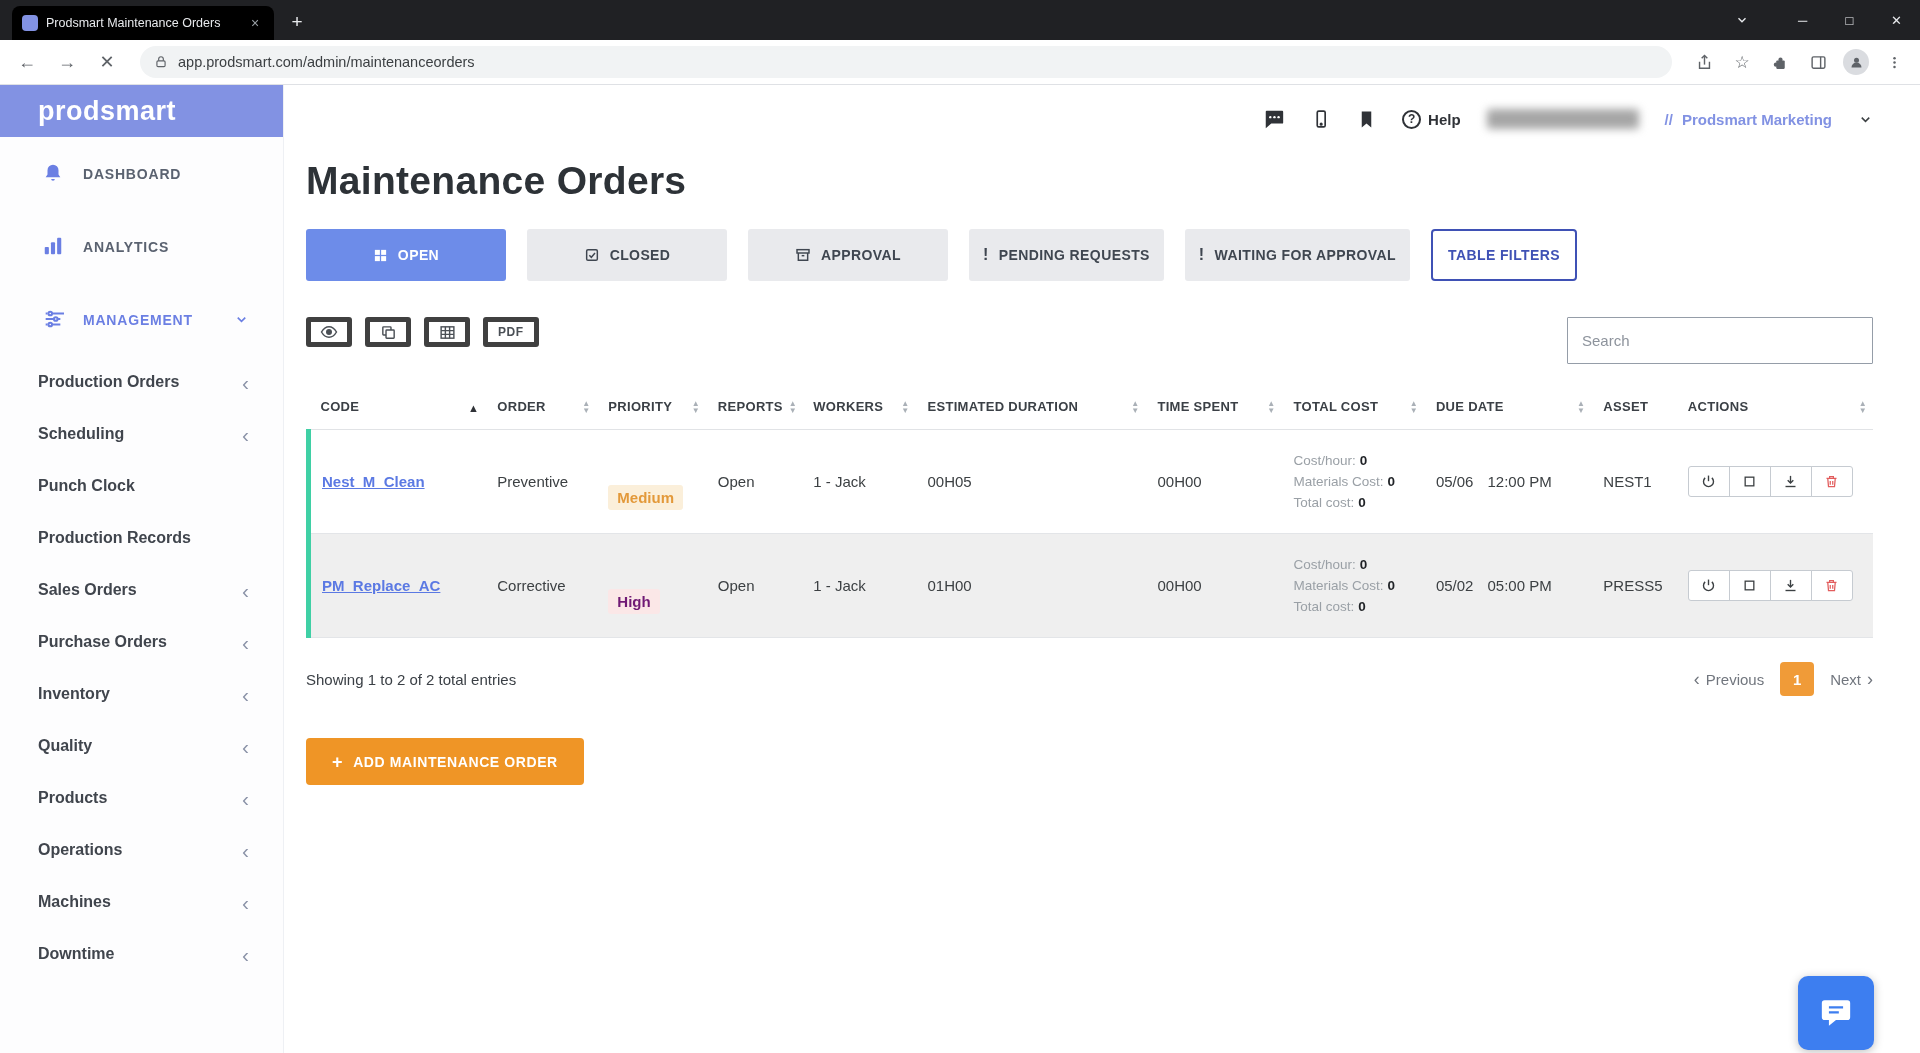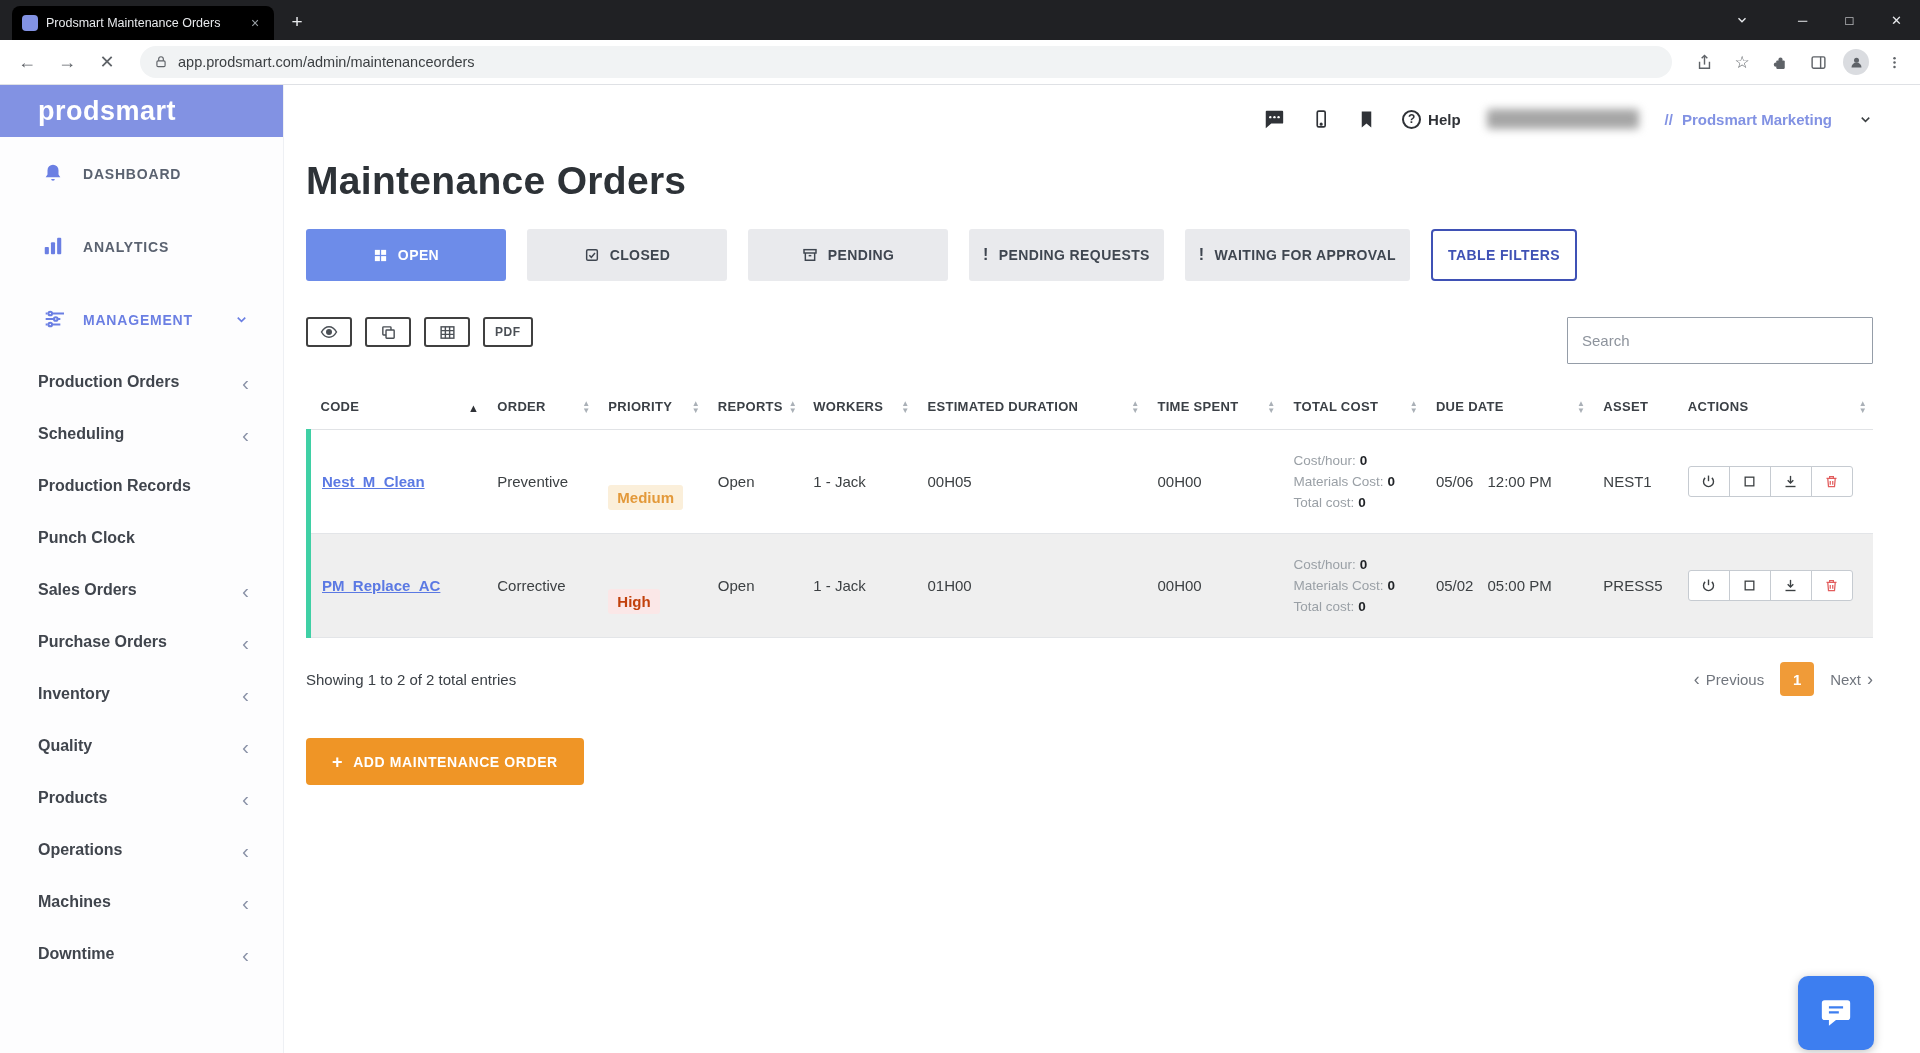--- a/index.html
+++ b/index.html
@@ -51,37 +51,37 @@
 
   .tabs-row { margin-top:26px; display:flex; gap:21px; }
   .tbtn { height:52px; display:flex; align-items:center; justify-content:center; gap:10px; padding:0 14px; background:#e9eaed; color:#3f4650; font-size:14px; font-weight:700; letter-spacing:.4px; border:none; border-radius:3px; cursor:pointer; font-family:inherit; }
   .tbtn .ticon { display:flex; color:inherit; }
   .tbtn.w200 { min-width:200px; }
   .tbtn.active { background:#6d8ce9; color:#fff; }
   .tbtn.filters { background:#fff; border:2px solid #3f51b5; color:#3f51b5; min-width:146px; border-radius:4px; }
   .bang { font-weight:900; font-size:16px; }
 
   .tools-row { margin-top:36px; display:flex; align-items:flex-start; }
-  .iconbtn { height:30px; min-width:46px; border:2px solid #404040; background:#fff; border-radius:3px; display:inline-flex; align-items:center; justify-content:center; color:#4a4f55; margin-right:13px; cursor:pointer; font-family:inherit; }
+  .iconbtn { height:30px; min-width:46px; border:5px solid #404040; background:#fff; border-radius:3px; display:inline-flex; align-items:center; justify-content:center; color:#4a4f55; margin-right:13px; cursor:pointer; font-family:inherit; }
   .iconbtn.pdf { font-size:12px; font-weight:700; letter-spacing:.5px; padding:0 10px; }
   .search-input { margin-left:auto; width:306px; height:47px; border:1px solid #959da8; border-radius:1px; padding:0 14px; font-size:15px; color:#404040; font-family:inherit; outline:none; }
   .search-input::placeholder { color:#8d939c; }
 
   table.mo { width:100%; border-collapse:collapse; margin-top:20px; table-layout:fixed; }
   .mo th { text-align:left; font-size:13px; font-weight:700; color:#3b4046; letter-spacing:.3px; padding:15px 6px 15px 12px; border-bottom:1px solid #e1e3e6; cursor:pointer; }
   .th-inner { display:flex; align-items:flex-end; }
   .carets { margin-left:auto; display:flex; flex-direction:column; line-height:6.5px; font-size:8px; color:#aab0b7; padding-left:6px; }
   .sort-active { margin-left:auto; color:#2f3237; font-size:11px; padding-left:6px; }
   .mo td { padding:10px 6px 10px 12px; font-size:15px; color:#3c4043; vertical-align:middle; border-bottom:1px solid #e3e5e8; height:104px; overflow:hidden; }
   .mo tr.alt td { background:#efefef; }
   .mo td.first { border-left:5px solid #3fd0a5; padding-left:11px; }
   .code-link { color:#5b79e3; font-weight:600; text-decoration:underline; cursor:pointer; }
   .badge { display:inline-block; padding:4px 9px; border-radius:3px; font-weight:700; font-size:15px;margin-top:31px; }
   .badge.medium { color:#e3993a; background:#fbefda; }
-  .badge.high { color:#c2410c; background:#fbe7e7; }
+  .badge.high { color:#701a75; background:#fbe7e7; }
   .costs { font-size:13.5px; line-height:21px; }
   .costs .lbl { color:#9aa0a6; }
   .costs .val { color:#1f2226; font-weight:700; margin-left:4px; }
   .due { display:flex; gap:14px; white-space:nowrap; }
   .actions-group { display:inline-flex; }
   .abtn { width:42px; height:31px; background:#fff; border:1px solid #c6cbd1; margin-left:-1px; display:flex; align-items:center; justify-content:center; color:#3c4043; cursor:pointer; padding:0; }
   .abtn:first-child { border-radius:3px 0 0 3px; margin-left:0; }
   .abtn:last-child { border-radius:0 3px 3px 0; }
   .abtn.danger { color:#e25d5d; }
 
@@ -216,24 +216,24 @@
 
     <div class="subnav-item">
       <span class="subnav-label">Production Orders</span>
       <span class="subnav-chevron">‹</span>
     </div>
     <div class="subnav-item">
       <span class="subnav-label">Scheduling</span>
       <span class="subnav-chevron">‹</span>
     </div>
     <div class="subnav-item">
+      <span class="subnav-label">Punch Clock</span>
+    </div>
+    <div class="subnav-item">
       <span class="subnav-label">Production Records</span>
-    </div>
-    <div class="subnav-item">
-      <span class="subnav-label">Punch Clock</span>
     </div>
     <div class="subnav-item">
       <span class="subnav-label">Sales Orders</span>
       <span class="subnav-chevron">‹</span>
     </div>
     <div class="subnav-item">
       <span class="subnav-label">Purchase Orders</span>
       <span class="subnav-chevron">‹</span>
     </div>
     <div class="subnav-item">
@@ -324,21 +324,21 @@
         <span>CLOSED</span>
       </button>
       <button class="tbtn w200">
         <span class="ticon">
           <svg width="16" height="16" viewBox="0 0 24 24" fill="none" stroke="currentColor" stroke-width="2.2">
               <rect x="3" y="4" width="18" height="5"></rect>
               <path d="M5 9v11h14V9"></path>
               <path d="M10 13h4"></path>
             </svg>
         </span>
-        <span>PENDING</span>
+        <span>APPROVAL</span>
       </button>
       <button class="tbtn">
         <span class="bang">!</span>
         <span>PENDING REQUESTS</span>
       </button>
       <button class="tbtn">
         <span class="bang">!</span>
         <span>WAITING FOR APPROVAL</span>
       </button>
       <button class="tbtn filters">

